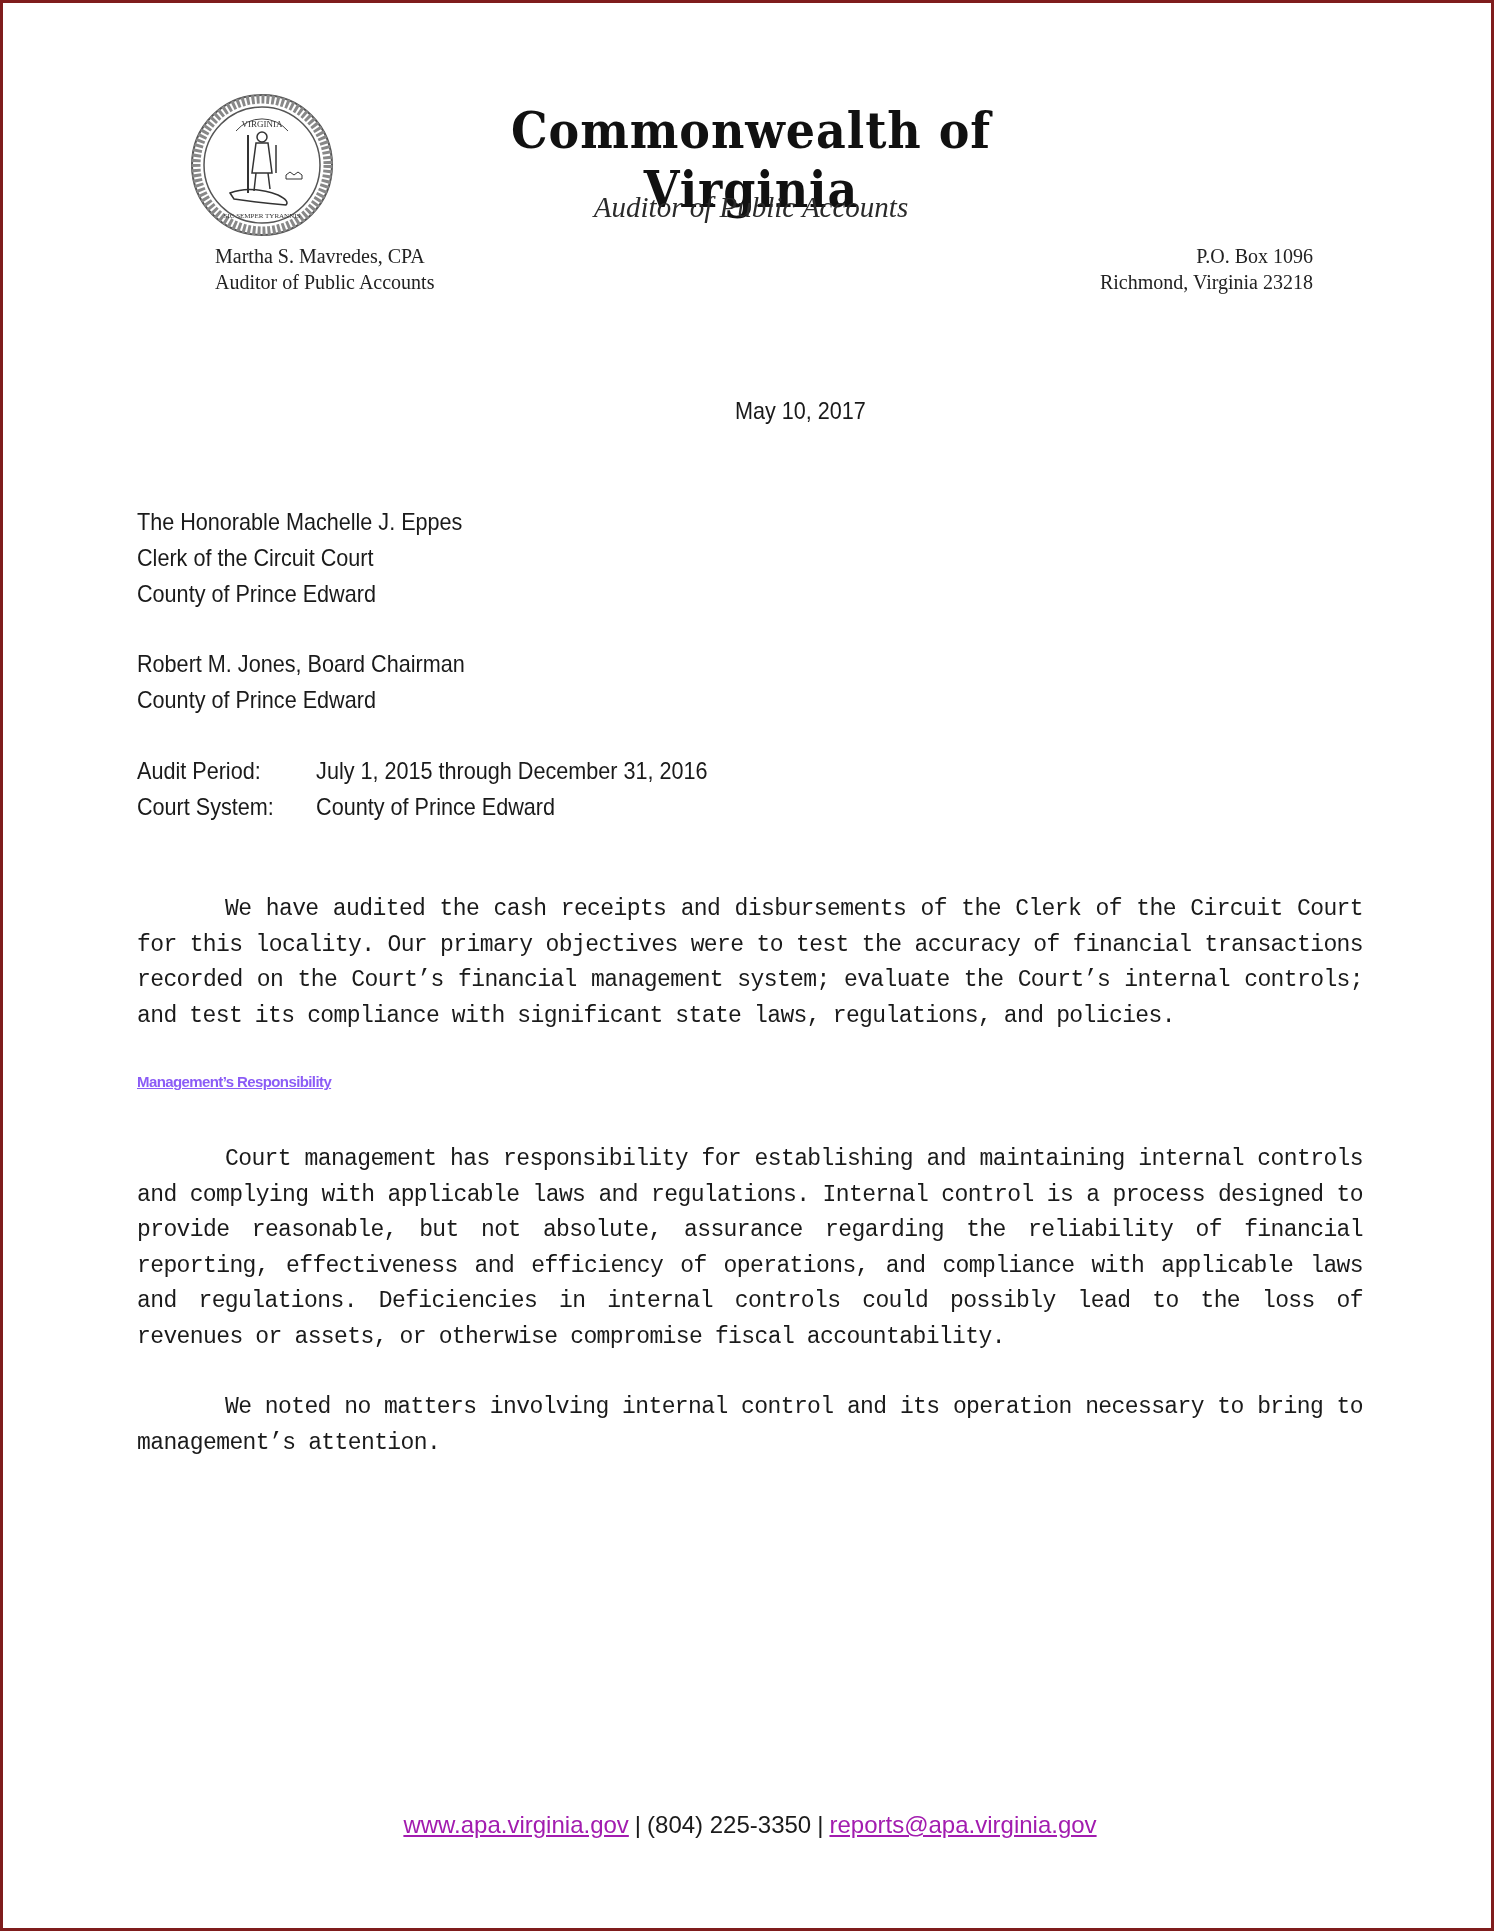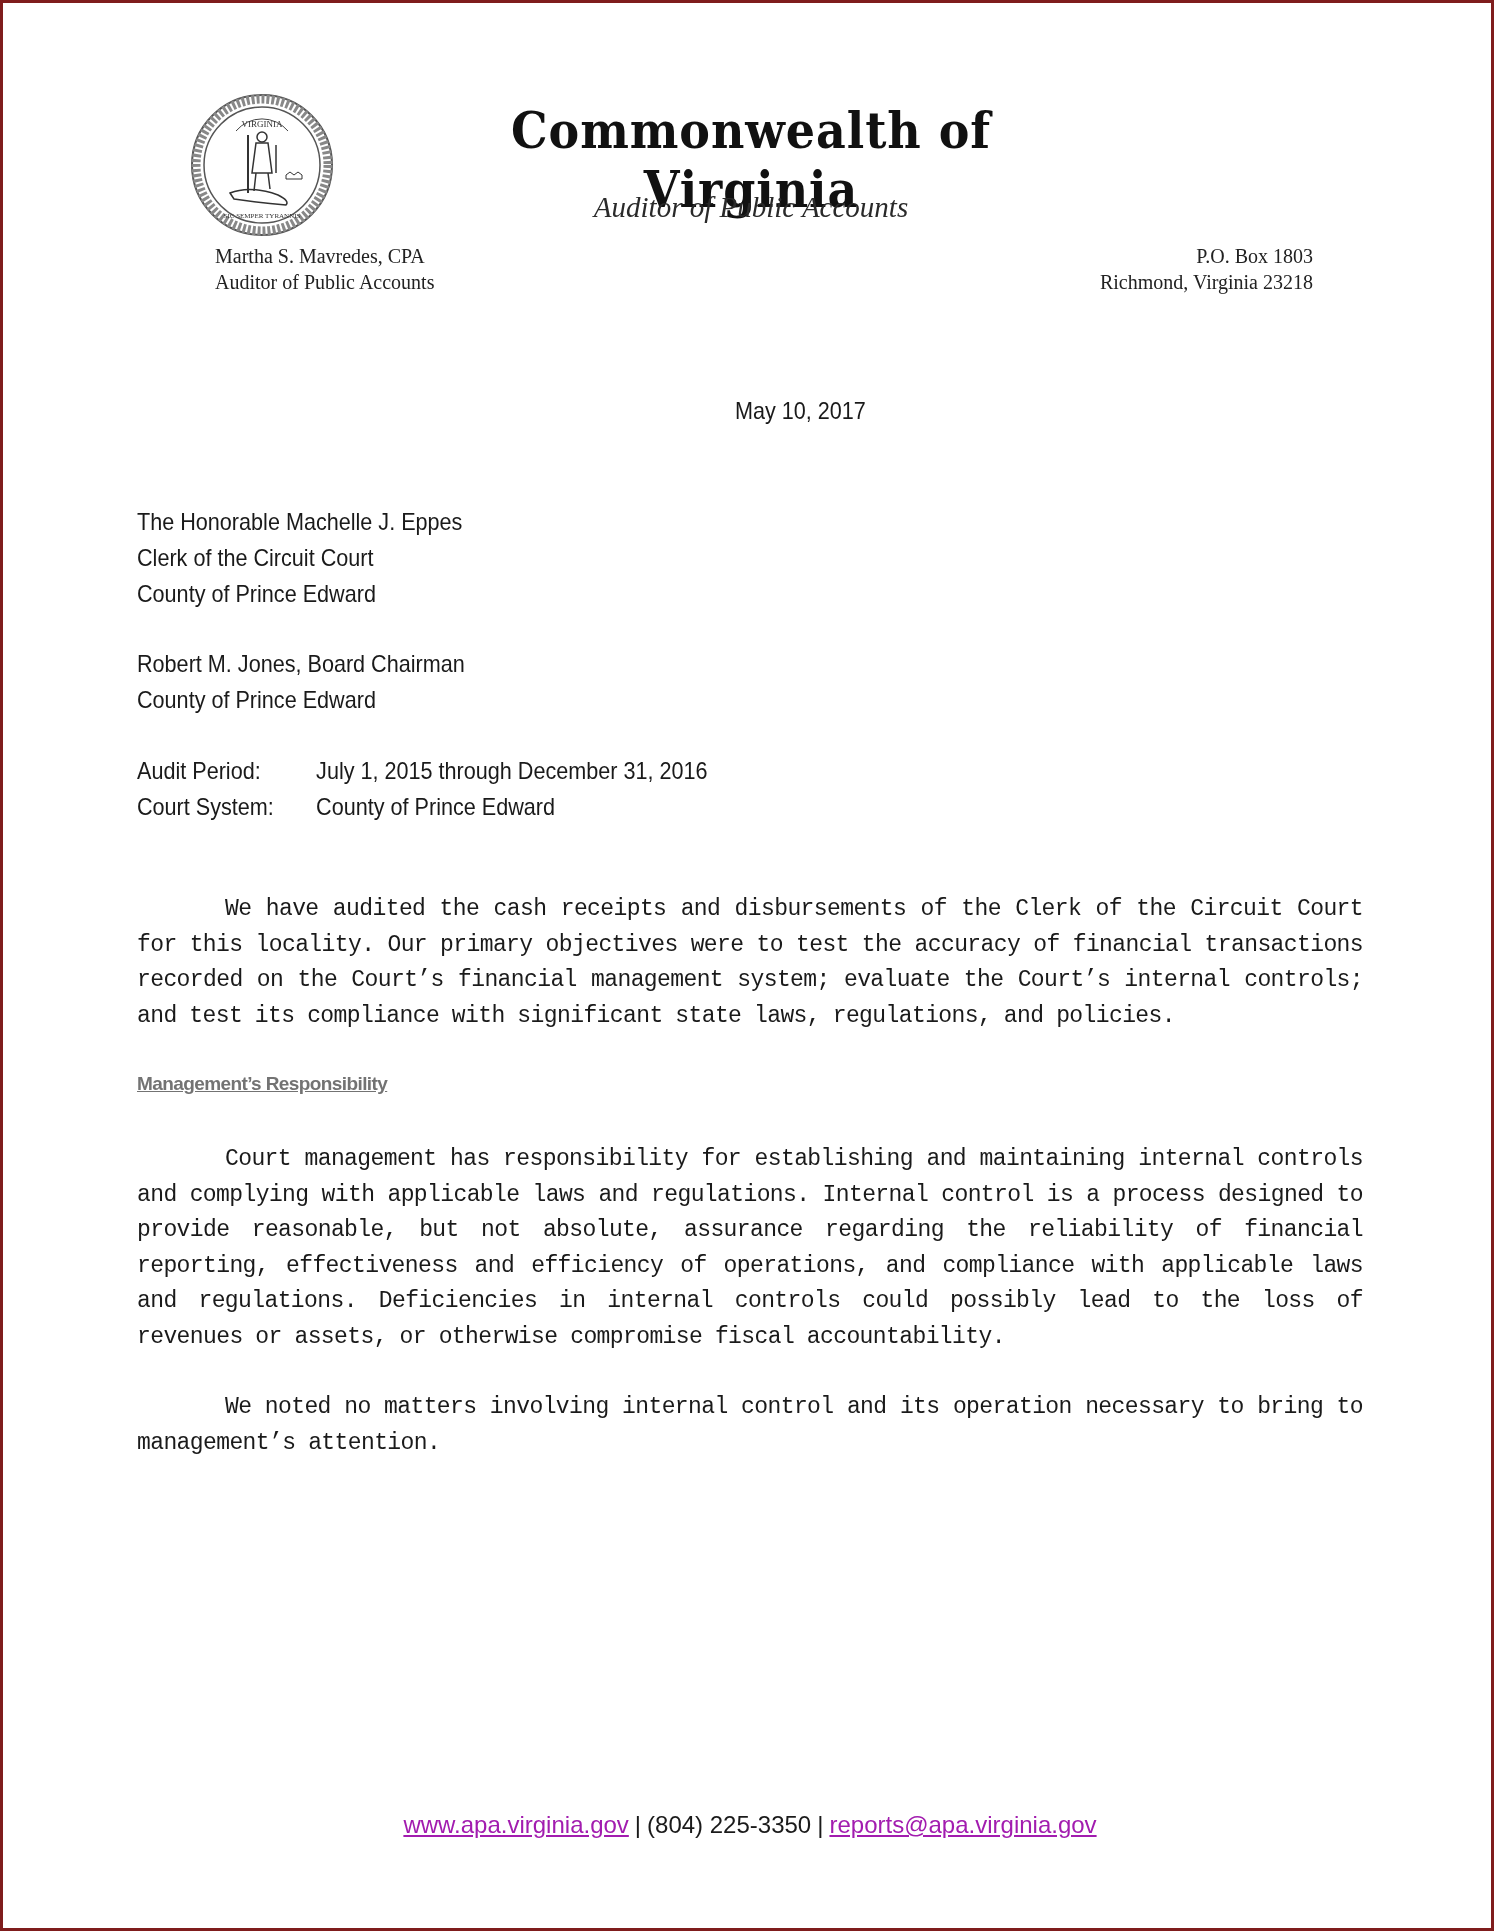--- a/index.html
+++ b/index.html
@@ -52,21 +52,21 @@
     text-align: justify; letter-spacing: -0.6px; word-spacing: -0.5px;
   }
   .para .indent { display: inline-block; width: 88px; }
   .p1 { top: 889px; }
   .p2 { top: 1139px; }
   .p3 { top: 1387px; }
 
   .heading {
     left: 134px; top: 1070px;
     font-family: "Liberation Sans", sans-serif; font-weight: bold;
-    font-size: 19px; color: #737373; text-decoration: underline;
+    font-size: 15px; color: #8b5cf6; text-decoration: underline;
     letter-spacing: -0.6px;
   }
 
   .footer {
     left: 0; width: 1494px; top: 1808px; text-align: center;
     font-family: "Liberation Sans", sans-serif; font-size: 24px; color: #1a1a1a;
   }
   .footer a { color: #a21caf; text-decoration: underline; }
   .footer .sep { padding: 0 6px; }
 </style>
@@ -97,21 +97,21 @@
 
   <div class="abs lh-title">Commonwealth of Virginia</div>
   <div class="abs lh-sub">Auditor of Public Accounts</div>
 
   <div class="abs lh-left serif">
     <div>Martha S. Mavredes, CPA</div>
     <div>Auditor of Public Accounts</div>
   </div>
 
   <div class="abs lh-right serif">
-    <div>P.O. Box 1803</div>
+    <div>P.O. Box 1096</div>
     <div>Richmond, Virginia 23218</div>
   </div>
 
   <div class="abs body-text date">May 10, 2017</div>
 
   <div class="abs body-text addr addr1">
     <div>The Honorable Machelle J. Eppes</div>
     <div>Clerk of the Circuit Court</div>
     <div>County of Prince Edward</div>
   </div>

